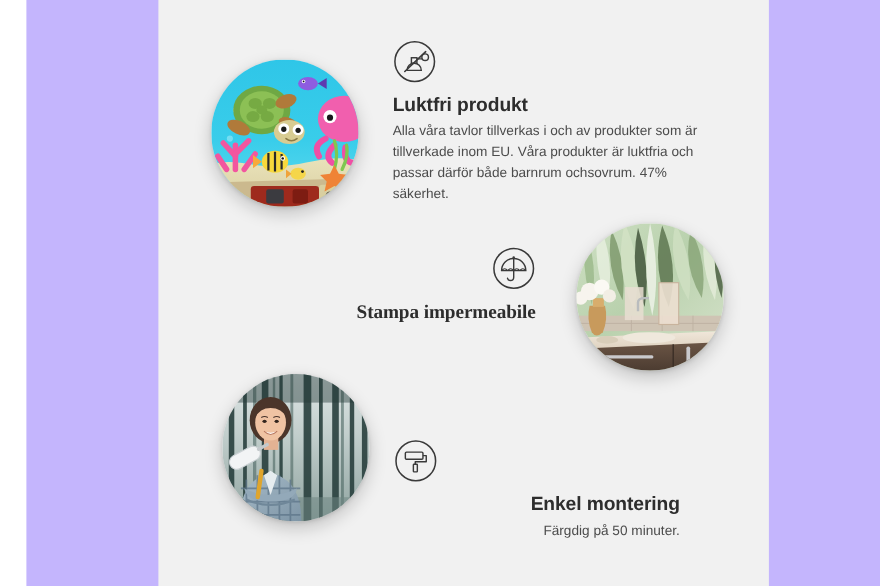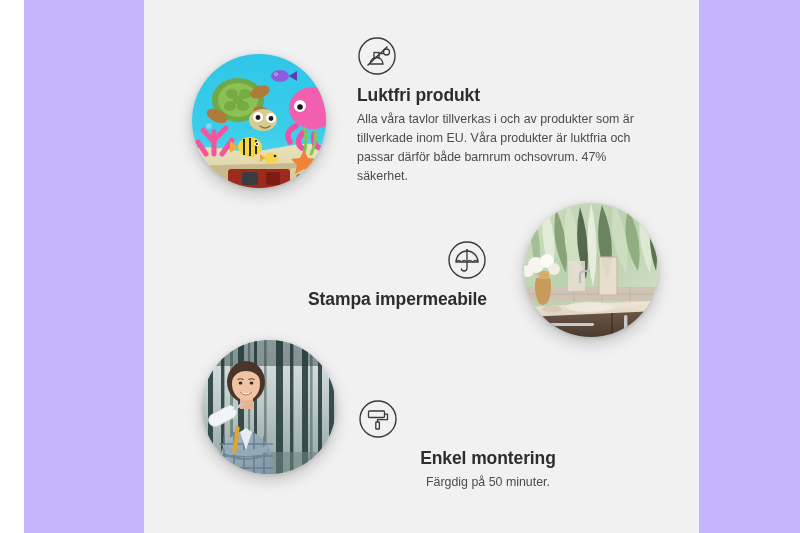--- a/index.html
+++ b/index.html
@@ -67,32 +67,33 @@
     left: 333px;
     top: 36px;
     width: 300px;
     text-align: left;
   }
   #feature-odourless .feature-text { width: 290px; }
 
   
   #feature-waterproof {
     left: 218px;
-    top: 240px;
+    top: 224px;
     width: 245px;
     text-align: right;
+    font-family: Liberation Serif, serif;
   }
   #feature-waterproof .feature-icon { margin-left: auto; }
 
   
   #feature-assembly {
     left: 334px;
     top: 399px;
     width: 260px;
-    text-align: center;
+    text-align: right;
   }
 
   
   .photo {
     position: absolute;
     border-radius: 50%;
     overflow: hidden;
     box-shadow: 0 6px 16px rgba(0,0,0,0.20), 0 1px 4px rgba(0,0,0,0.12);
   }
   .photo > svg { display: block; }

